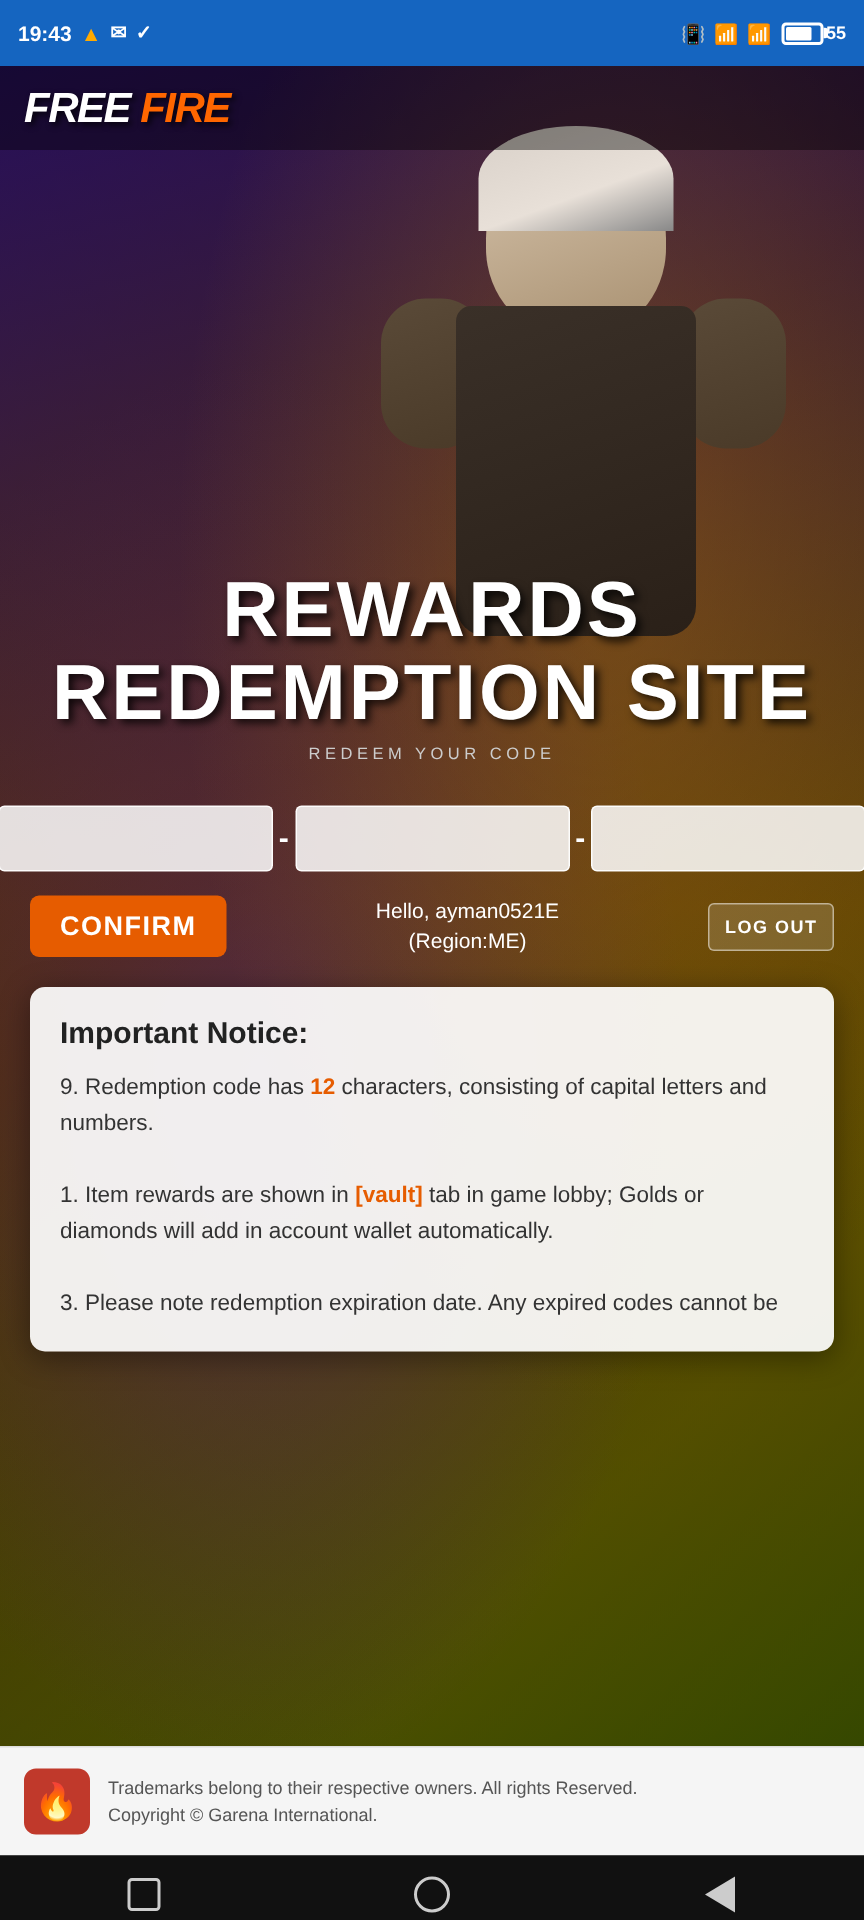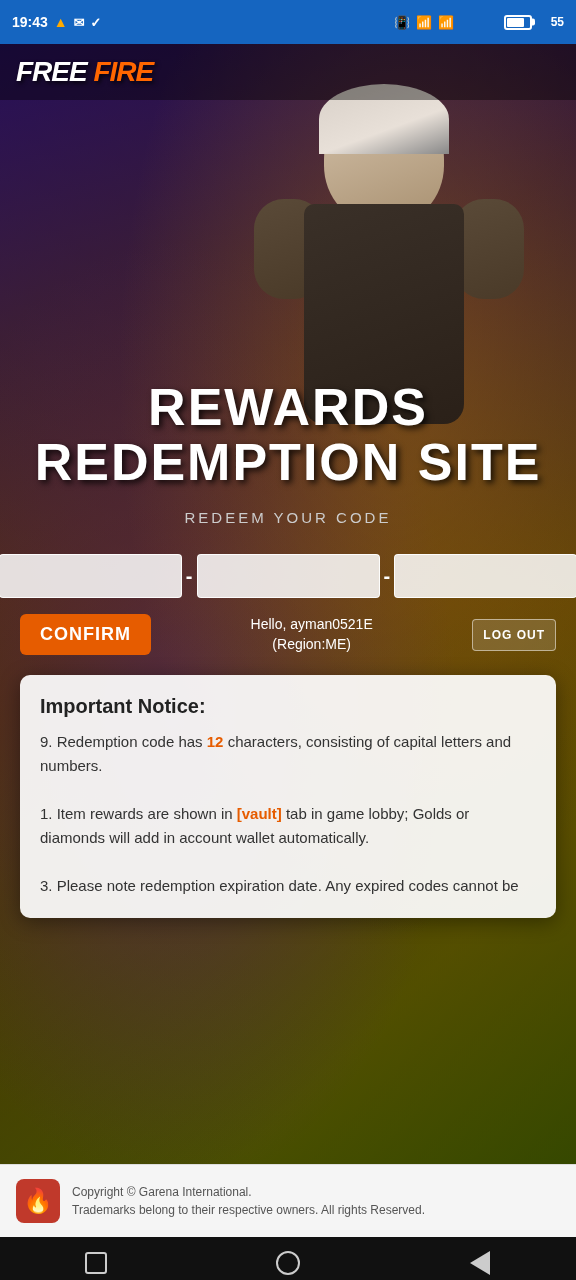--- a/index.html
+++ b/index.html
@@ -18,21 +18,21 @@
       height: 44px;
       background: #1565c0;
       display: flex;
       align-items: center;
       justify-content: space-between;
       padding: 0 12px;
       color: white;
       font-size: 14px;
       font-weight: bold;
     }
-    .status-left { display: flex; align-items: center; gap: 6px; }
+    .status-left { display: flex; align-items: flex-start; gap: 6px; }
     .status-right { display: flex; align-items: center; gap: 6px; font-size: 13px; }
     .battery-icon {
       border: 2px solid white;
       border-radius: 3px;
       width: 28px;
       height: 15px;
       display: inline-flex;
       align-items: center;
       padding: 1px;
       position: relative;
@@ -193,25 +193,25 @@
     .rewards-title {
       font-size: 52px;
       font-weight: 900;
       color: white;
       text-transform: uppercase;
       line-height: 1.05;
       text-shadow: 3px 3px 6px rgba(0,0,0,0.8);
       letter-spacing: 2px;
     }
     .subtitle {
-      font-size: 15px;
+      font-size: 11px;
       color: #ccc;
       letter-spacing: 3px;
       text-transform: uppercase;
-      margin-top: 20px;
+      margin-top: 8px;
     }
 
     
     .code-input-row {
       display: flex;
       align-items: center;
       gap: 4px;
       margin: 16px 0;
       padding: 0 20px;
     }
@@ -394,21 +394,21 @@
     <span style="font-size:13px;">✓</span>
   </div>
   <div class="status-right">
 
     <span>📳</span>
 
     <span>📶</span>
 
     <span>📶</span>
 
-    <span style="display:inline-flex;gap:19px;margin-left:43px;">
+    <span style="display:inline-flex;gap:2px;">
       <span class="battery-icon">
         <span class="battery-fill"></span>
       </span>
       <span style="font-size:12px;">55</span>
     </span>
   </div>
 </div>
 
 <div class="hero-area">
   <div class="character-bg"></div>
@@ -472,22 +472,22 @@
     </div>
 
   </div>
 </div>
 
 <div class="footer">
   <div class="footer-logo">
     <span class="footer-logo-icon">🔥</span>
   </div>
   <div>
+    <div class="footer-text">Trademarks belong to their respective owners. All rights Reserved.</div>
     <div class="footer-text">Copyright © Garena International.</div>
-    <div class="footer-text">Trademarks belong to their respective owners. All rights Reserved.</div>
   </div>
 </div>
 
 <div class="nav-bar">
   <div class="nav-btn">
     <div class="nav-square"></div>
   </div>
   <div class="nav-btn">
     <div class="nav-circle"></div>
   </div>

